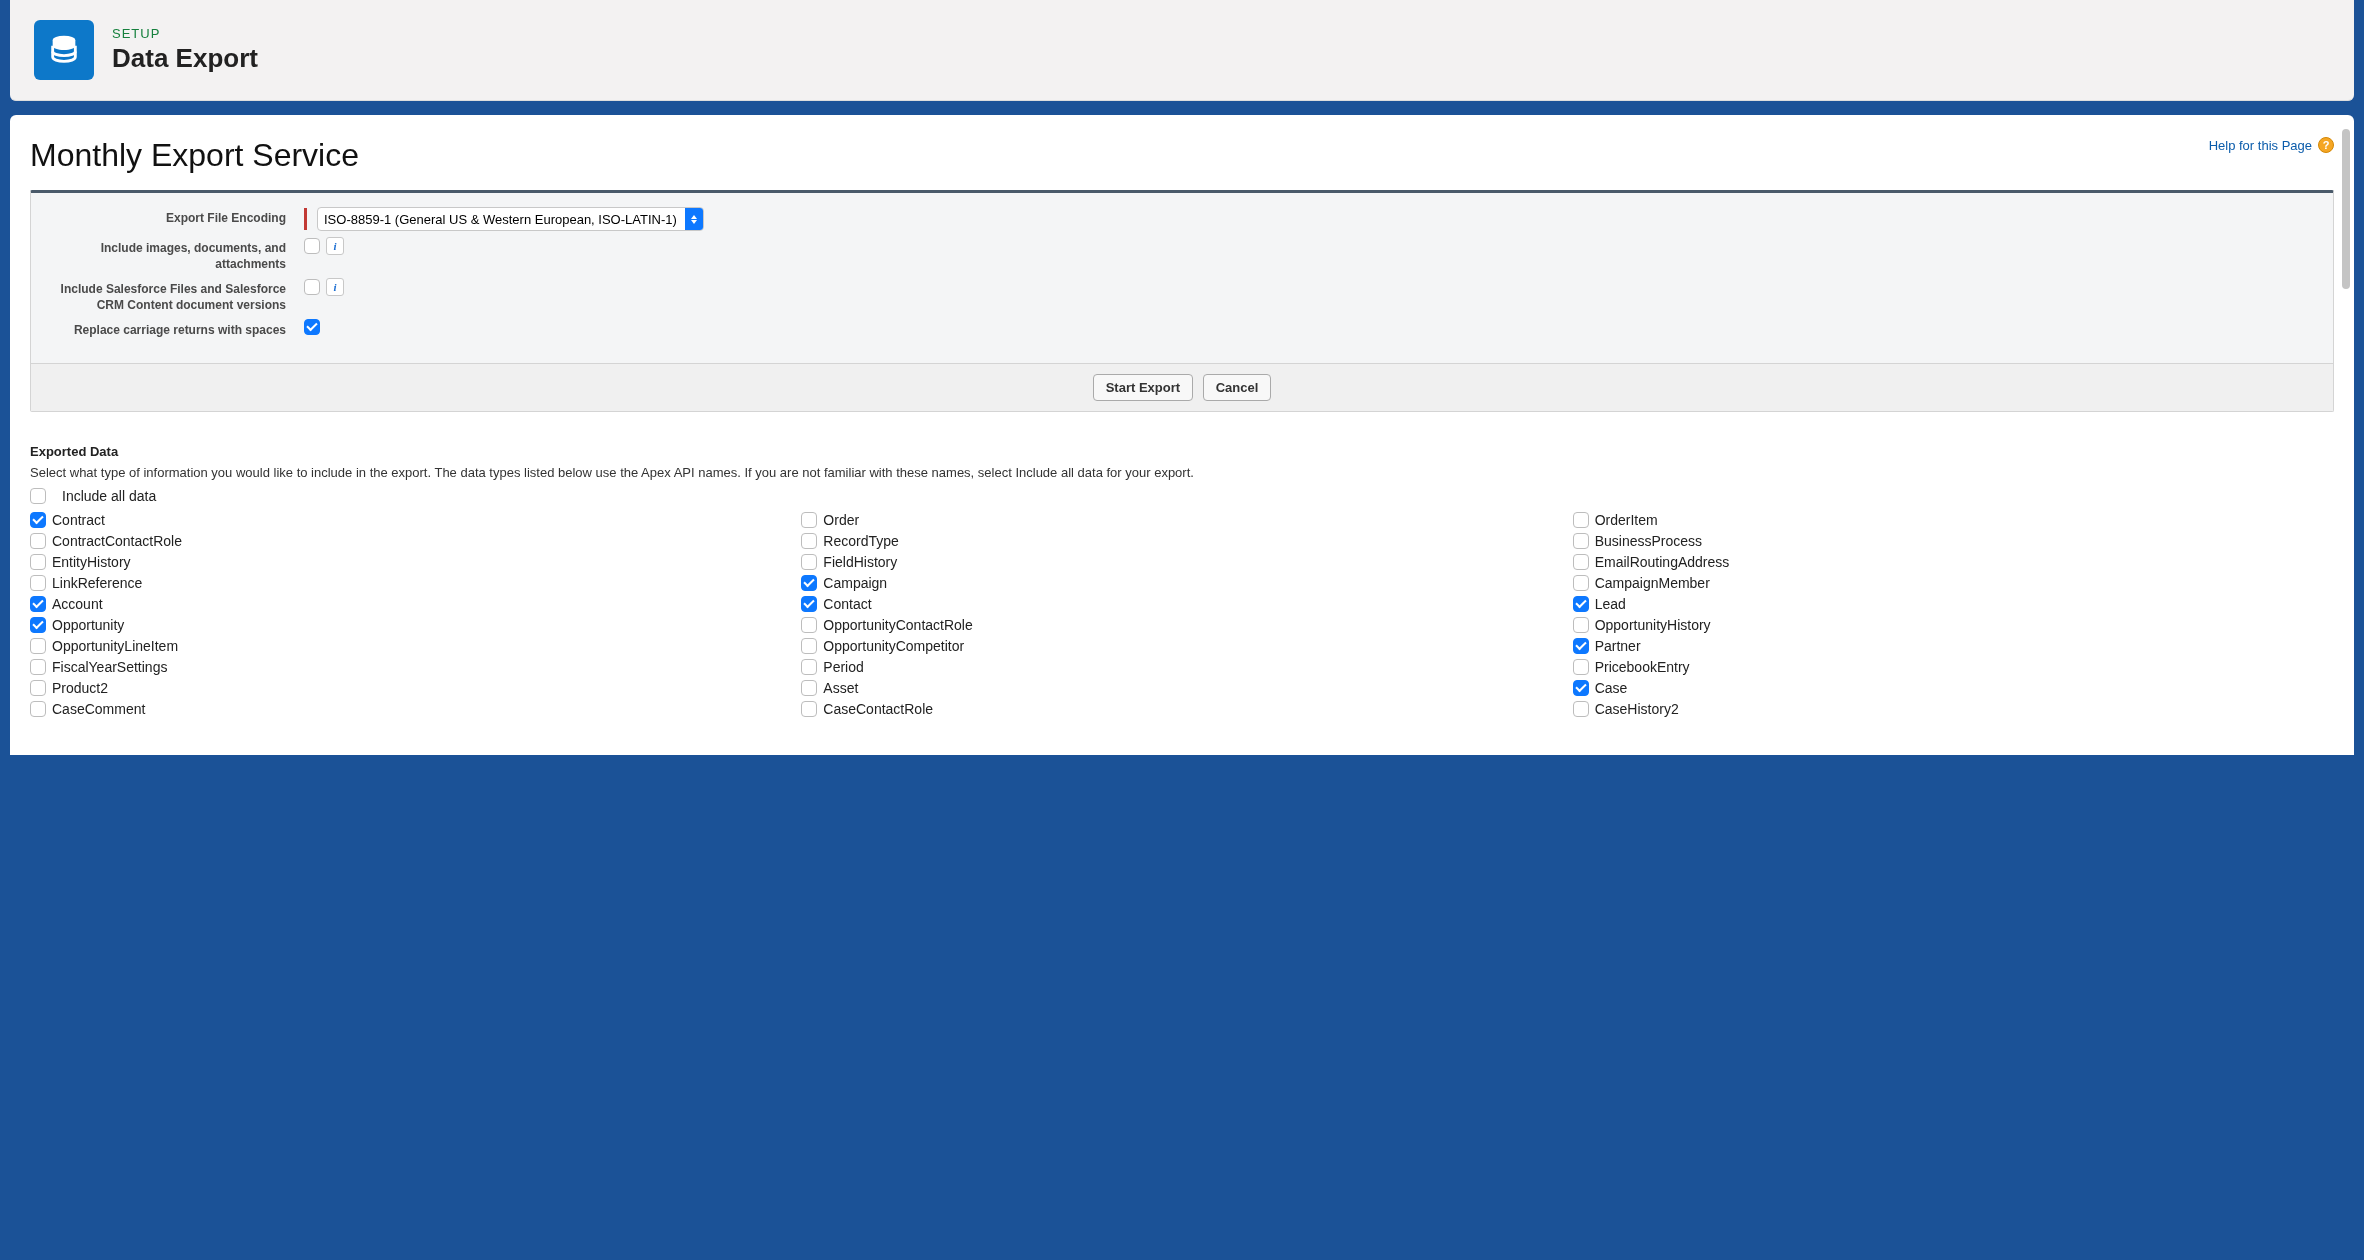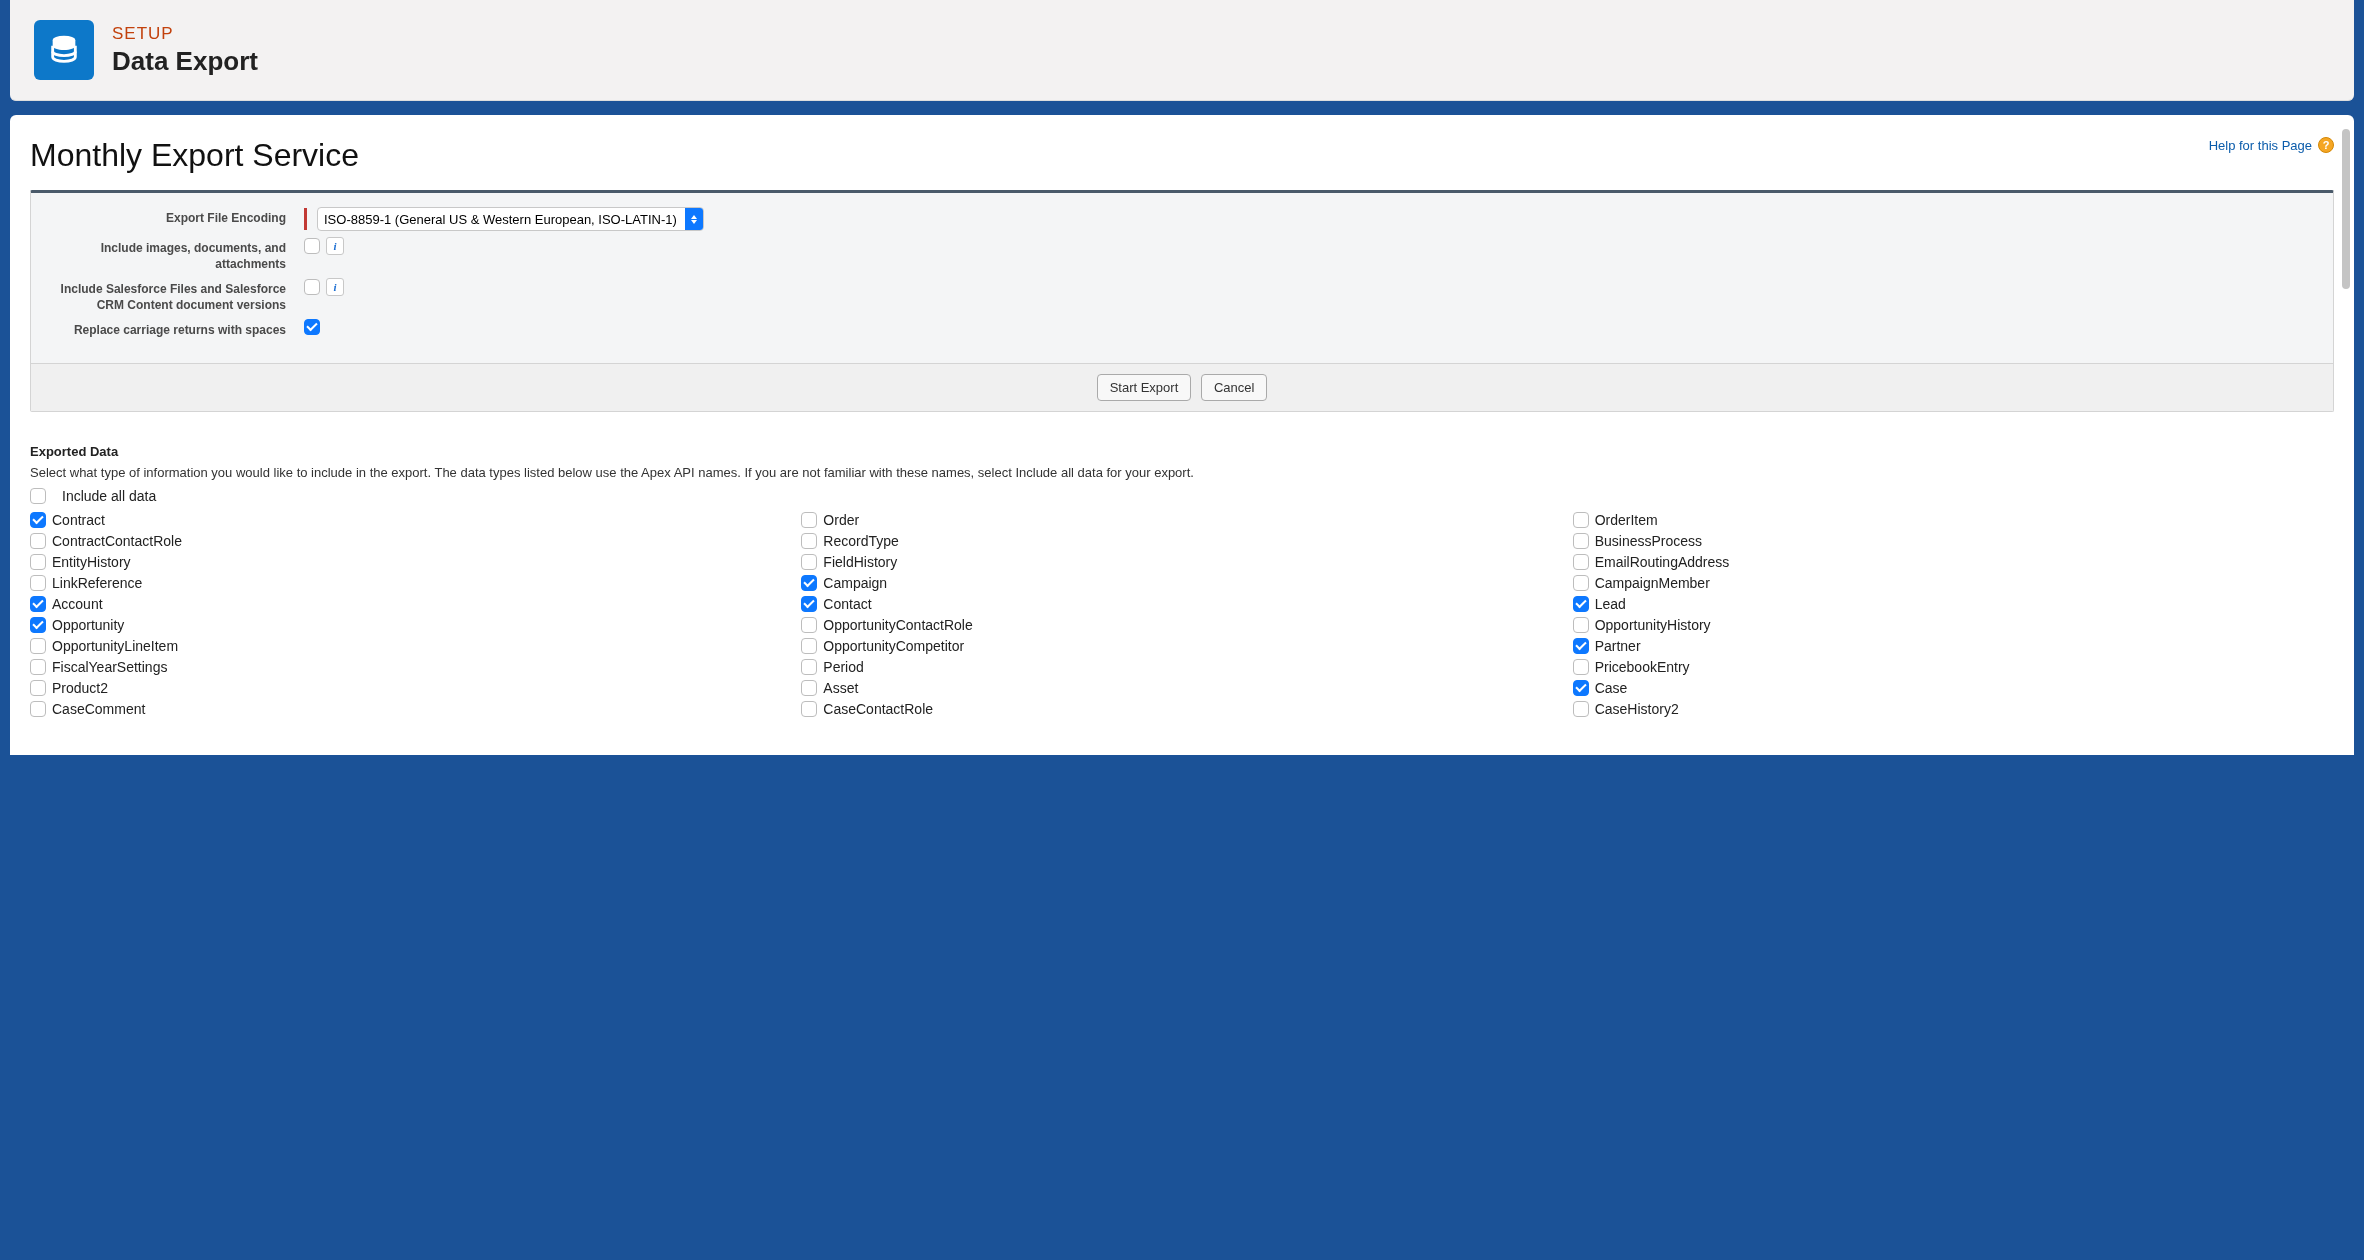--- a/index.html
+++ b/index.html
@@ -26,22 +26,22 @@
     width: 60px;
     height: 60px;
     background: #0d78c9;
     border-radius: 6px;
     display: flex;
     align-items: center;
     justify-content: center;
   }
   .header-icon svg { width: 34px; height: 34px; fill: #fff; }
   .header-text .setup-label {
-    color: #c2410c;
-    font-size: 17px;
+    color: #15803d;
+    font-size: 13px;
     letter-spacing: 1px;
     font-weight: 500;
   }
   .header-text .page-title {
     font-size: 26px;
     font-weight: 700;
     color: #222;
     margin-top: 2px;
   }
   .content-panel {
@@ -208,21 +208,21 @@
     padding: 10px 0;
     text-align: center;
   }
   .sf-button {
     display: inline-block;
     background: #f8f8f8;
     border: 1px solid #aaa;
     border-radius: 4px;
     padding: 5px 12px;
     font-size: 13px;
-    font-weight: 400;
+    font-weight: 700;
     color: #333;
     cursor: pointer;
     margin: 0 3px;
   }
   .exported-section {
     padding-top: 20px;
   }
   .exported-title {
     font-weight: 700;
     font-size: 13px;

